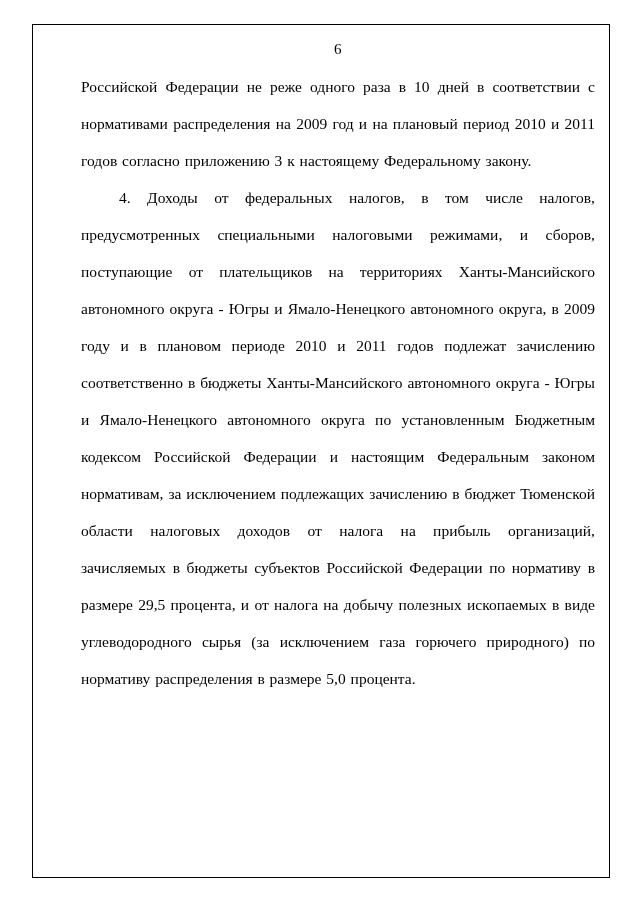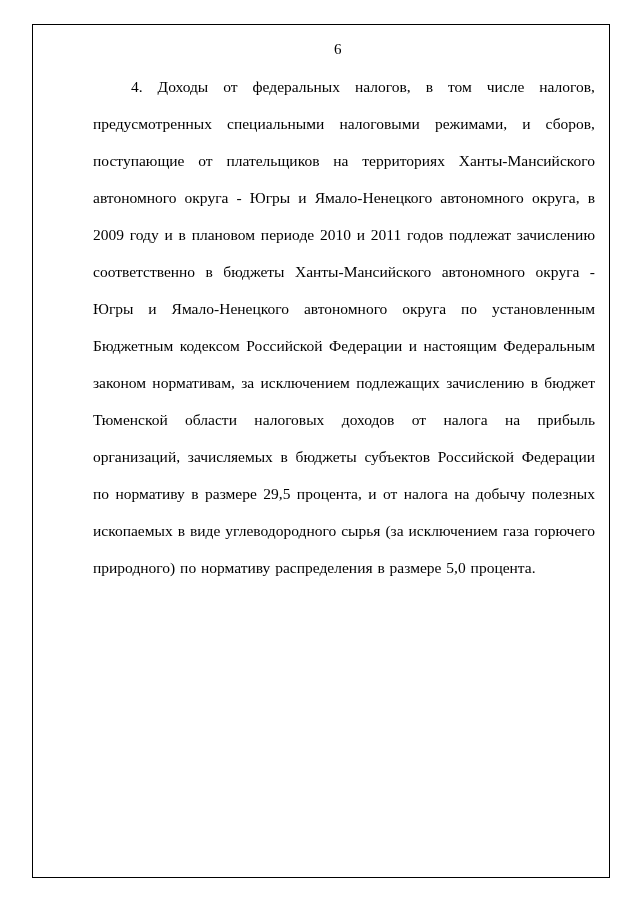--- a/index.html
+++ b/index.html
@@ -34,24 +34,24 @@
   }
   .para {
     font-size: 15.5px;
     line-height: 37px;
     text-align: justify;
     margin: 0;
     word-spacing: 1px;
   }
   .para.indented {
     text-indent: 38px;
-    margin-left: 12px;
   }
 </style>
 </head>
 <body>
 
 <div class="canvas">
   <div class="page-border">
     <div class="page-number">6</div>
+    <p class="para">Российской Федерации не реже одного раза в 10 дней в соответствии с нормативами распределения на 2009 год и на плановый период 2010 и 2011 годов согласно приложению 3 к настоящему Федеральному закону.</p>
     <p class="para indented">4. Доходы от федеральных налогов, в том числе налогов, предусмотренных специальными налоговыми режимами, и сборов, поступающие от плательщиков на территориях Ханты-Мансийского автономного округа - Югры и Ямало-Ненецкого автономного округа, в 2009 году и в плановом периоде 2010 и 2011 годов подлежат зачислению соответственно в бюджеты Ханты-Мансийского автономного округа - Югры и Ямало-Ненецкого автономного округа по установленным Бюджетным кодексом Российской Федерации и настоящим Федеральным законом нормативам, за исключением подлежащих зачислению в бюджет Тюменской области налоговых доходов от налога на прибыль организаций, зачисляемых в бюджеты субъектов Российской Федерации по нормативу в размере 29,5 процента, и от налога на добычу полезных ископаемых в виде углеводородного сырья (за исключением газа горючего природного) по нормативу распределения в размере 5,0 процента.</p>
   </div>
 </div>
 
 </body></html>

